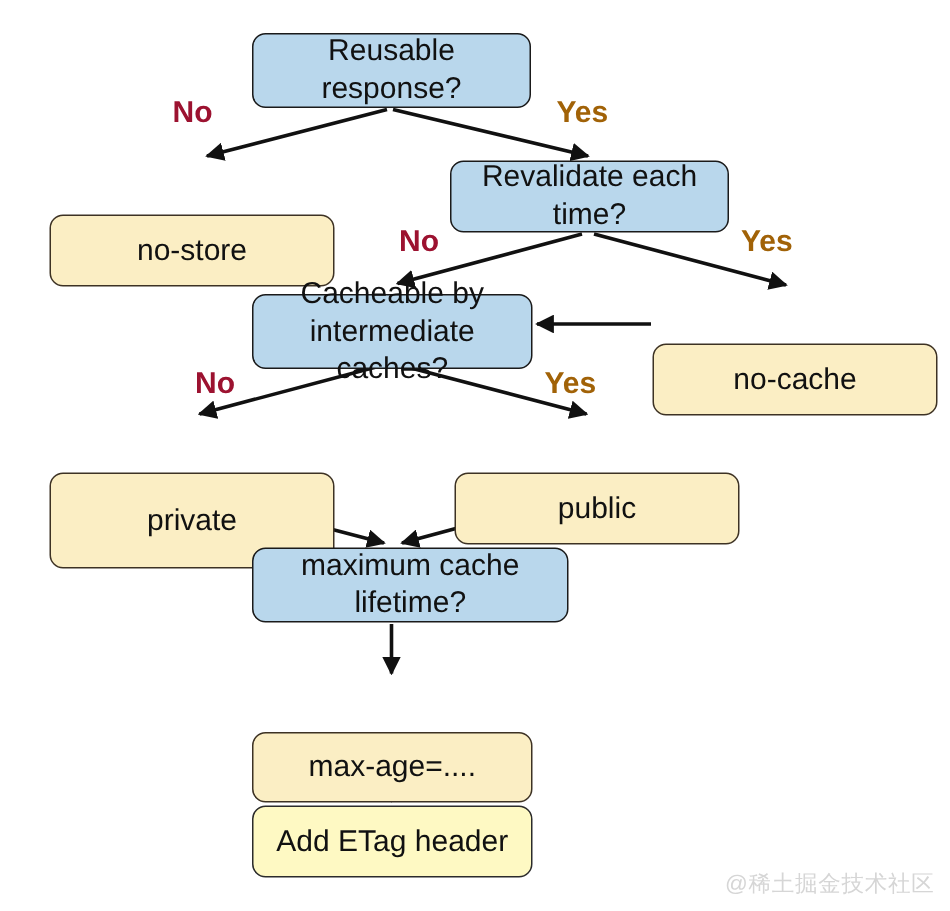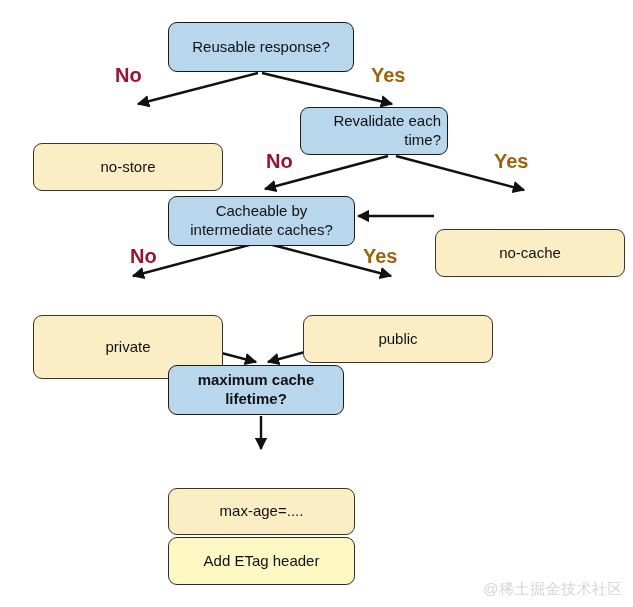--- a/index.html
+++ b/index.html
@@ -27,21 +27,21 @@
   }
   .node {
     position: absolute;
     box-sizing: border-box;
     display: flex;
     align-items: center;
     justify-content: center;
     text-align: center;
     border-radius: 9px;
     border: 1.6px solid #262626;
-    font-size: 15px;
+    font-size: 20px;
     color: #111111;
     line-height: 1.25;
     padding: 2px 6px;
     z-index: 2;
   }
   .node.decision {
     background: #b9d7ec;
     border-color: #1a1a1a;
   }
   .node.action {
@@ -120,42 +120,42 @@
   </svg>
 
   <div class="node decision" style="left:168px; top:22px; width:186px; height:50px;">
     <span class="node-text">Reusable response?</span>
   </div>
 
   <div class="node action" style="left:33px; top:107px; width:190px; height:48px;">
     <span class="node-text">no-store</span>
   </div>
 
-  <div class="node decision" style="left:300px; top:107px; width:148px; height:48px;text-align:right;">
+  <div class="node decision" style="left:300px; top:107px; width:186px; height:48px;">
     <span class="node-text">Revalidate each time?</span>
   </div>
 
   <div class="node decision" style="left:168px; top:196px; width:187px; height:50px;">
     <span class="node-text">Cacheable by
 intermediate caches?</span>
   </div>
 
   <div class="node action" style="left:435px; top:193px; width:190px; height:48px;">
     <span class="node-text">no-cache</span>
   </div>
 
   <div class="node action" style="left:33px; top:279px; width:190px; height:64px;">
     <span class="node-text">private</span>
   </div>
 
   <div class="node action" style="left:303px; top:279px; width:190px; height:48px;">
     <span class="node-text">public</span>
   </div>
 
-  <div class="node decision" style="left:168px; top:365px; width:176px; height:50px;font-weight:bold;">
+  <div class="node decision" style="left:168px; top:365px; width:211px; height:50px;">
     <span class="node-text">maximum cache
 lifetime?</span>
   </div>
 
   <div class="node action" style="left:168px; top:452px; width:187px; height:47px;">
     <span class="node-text">max-age=....</span>
   </div>
 
   <div class="node terminal" style="left:168px; top:537px; width:187px; height:48px;">
     <span class="node-text">Add ETag header</span>

